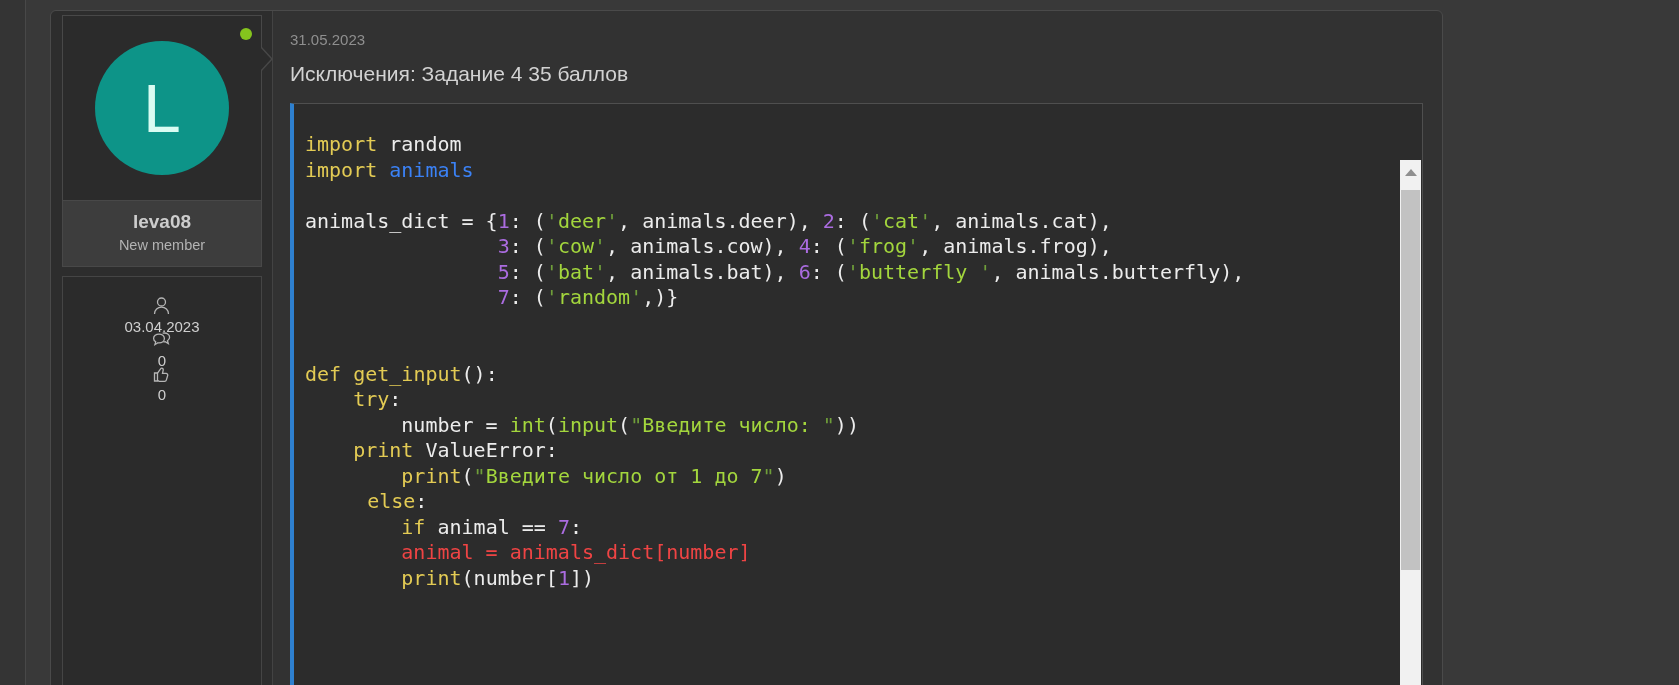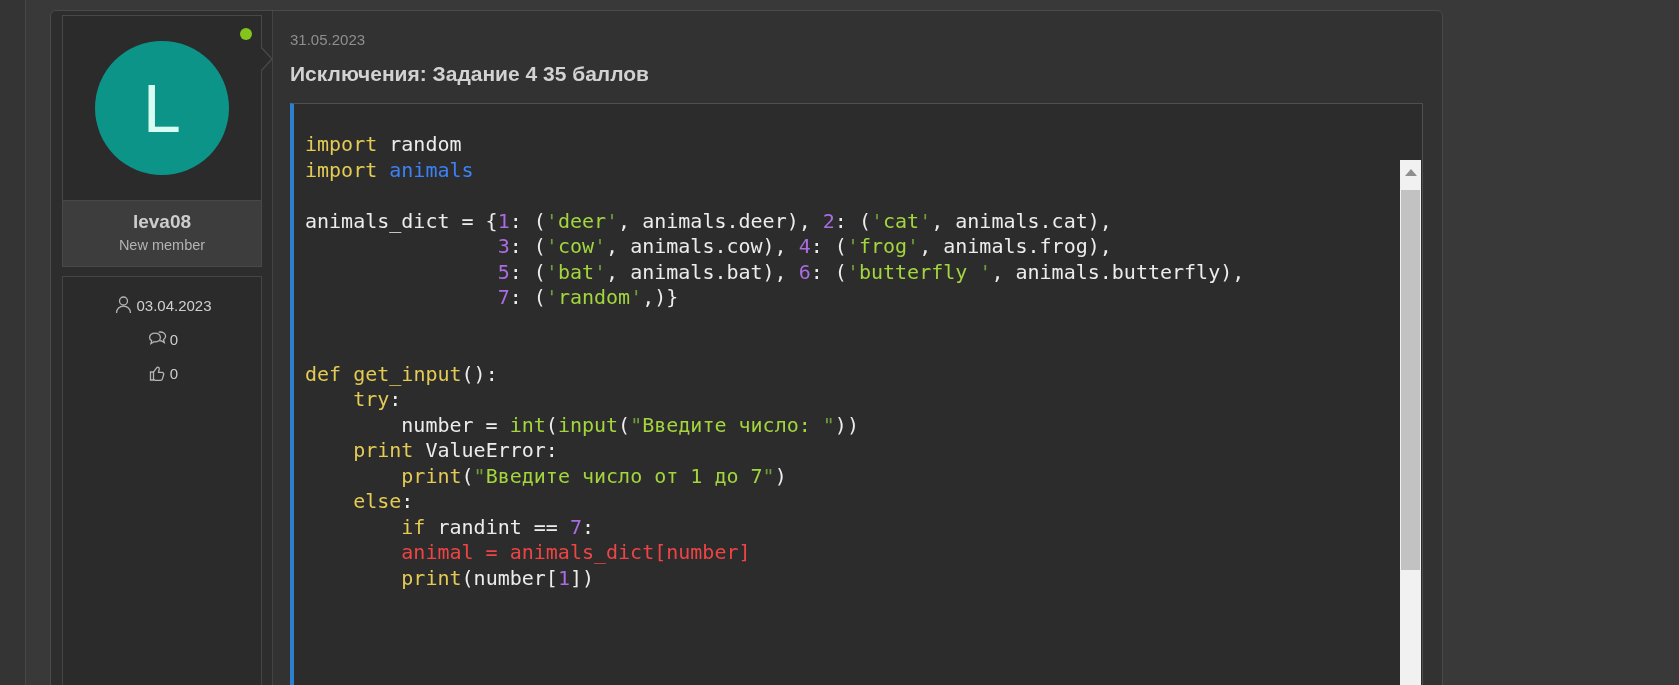--- a/index.html
+++ b/index.html
@@ -46,28 +46,28 @@
     border-top:1px solid #484848; background:#3d3d3d;
     text-align:center; padding:10px 4px 13px;
   }
   .username { font-size:19px; font-weight:bold; color:#cdcdcd; }
   .usertitle { font-size:14.5px; color:#b3b3b3; margin-top:4px; }
   .stats-block {
     margin-top:9px; border:1px solid #454545; background:#2b2b2b;
     padding:17px 14px; display:flex; flex-direction:column; gap:12px;
     height:620px;
   }
-  .stat-row { display:flex; align-items:center; justify-content:center; height:22px; }
+  .stat-row { display:flex; align-items:center; justify-content:flex-start; height:22px;flex-direction:column; }
   .stat-row .icon { width:24px; height:24px; flex:0 0 24px; }
   .stat-row .icon svg { width:24px; height:24px; stroke:#b5b5b5; fill:none; stroke-width:1.3; }
   .stat-value { font-size:15px; color:#cfcfcf; }
   
   .cell-main { flex:1 1 auto; padding:20px 18px 0 17px; }
   .post-date { font-size:15px; color:#8f8f8f; }
-  .post-title { font-size:21px; color:#d2d2d2; margin-top:14px; font-weight:700; }
+  .post-title { font-size:21px; color:#d2d2d2; margin-top:14px; font-weight:400; }
   .code-block {
     position:relative; margin-top:17px; width:1133px; height:700px;
     background:#2c2c2c; border:1px solid #4f4f4f; border-left:4px solid #2e80cf;
     overflow:hidden;
   }
   .code-header { padding:13px 14px 0 11px; }
   .code-lang { font-size:15.5px; color:#53a053; }
   .code-pre {
     margin-top:22px; padding:6px 34px 6px 11px;
     font-family:"DejaVu Sans Mono", monospace;
@@ -157,22 +157,22 @@
           <div class="code-line"><span style="color: rgb(236, 236, 236);">                </span><span style="color: rgb(171, 108, 224);">3</span><span style="color: rgb(236, 236, 236);">: (</span><span style="color: rgb(111, 158, 58);">'</span><span style="color: rgb(163, 214, 61);">cow</span><span style="color: rgb(111, 158, 58);">'</span><span style="color: rgb(236, 236, 236);">, animals.cow), </span><span style="color: rgb(171, 108, 224);">4</span><span style="color: rgb(236, 236, 236);">: (</span><span style="color: rgb(111, 158, 58);">'</span><span style="color: rgb(163, 214, 61);">frog</span><span style="color: rgb(111, 158, 58);">'</span><span style="color: rgb(236, 236, 236);">, animals.frog),</span></div>
           <div class="code-line"><span style="color: rgb(236, 236, 236);">                </span><span style="color: rgb(171, 108, 224);">5</span><span style="color: rgb(236, 236, 236);">: (</span><span style="color: rgb(111, 158, 58);">'</span><span style="color: rgb(163, 214, 61);">bat</span><span style="color: rgb(111, 158, 58);">'</span><span style="color: rgb(236, 236, 236);">, animals.bat), </span><span style="color: rgb(171, 108, 224);">6</span><span style="color: rgb(236, 236, 236);">: (</span><span style="color: rgb(111, 158, 58);">'</span><span style="color: rgb(163, 214, 61);">butterfly </span><span style="color: rgb(111, 158, 58);">'</span><span style="color: rgb(236, 236, 236);">, animals.butterfly),</span></div>
           <div class="code-line"><span style="color: rgb(236, 236, 236);">                </span><span style="color: rgb(171, 108, 224);">7</span><span style="color: rgb(236, 236, 236);">: (</span><span style="color: rgb(111, 158, 58);">'</span><span style="color: rgb(163, 214, 61);">random</span><span style="color: rgb(111, 158, 58);">'</span><span style="color: rgb(236, 236, 236);">,)}</span></div>
           <div class="code-line"></div>
           <div class="code-line"></div>
           <div class="code-line"><span style="color: rgb(227, 203, 84);">def</span><span style="color: rgb(236, 236, 236);"> </span><span style="color: rgb(227, 203, 84);">get_input</span><span style="color: rgb(236, 236, 236);">():</span></div>
           <div class="code-line"><span style="color: rgb(236, 236, 236);">    </span><span style="color: rgb(227, 203, 84);">try</span><span style="color: rgb(236, 236, 236);">:</span></div>
           <div class="code-line"><span style="color: rgb(236, 236, 236);">        number = </span><span style="color: rgb(163, 214, 61);">int</span><span style="color: rgb(236, 236, 236);">(</span><span style="color: rgb(163, 214, 61);">input</span><span style="color: rgb(236, 236, 236);">(</span><span style="color: rgb(111, 158, 58);">"</span><span style="color: rgb(163, 214, 61);">Введите число: </span><span style="color: rgb(111, 158, 58);">"</span><span style="color: rgb(236, 236, 236);">))</span></div>
           <div class="code-line"><span style="color: rgb(236, 236, 236);">    </span><span style="color: rgb(227, 203, 84);">print</span><span style="color: rgb(236, 236, 236);"> ValueError:</span></div>
           <div class="code-line"><span style="color: rgb(236, 236, 236);">        </span><span style="color: rgb(227, 203, 84);">print</span><span style="color: rgb(236, 236, 236);">(</span><span style="color: rgb(111, 158, 58);">"</span><span style="color: rgb(163, 214, 61);">Введите число от 1 до 7</span><span style="color: rgb(111, 158, 58);">"</span><span style="color: rgb(236, 236, 236);">)</span></div>
-          <div class="code-line"><span style="color: rgb(236, 236, 236);">    </span><span style="color: rgb(227, 203, 84);">else</span><span style="color: rgb(236, 236, 236);">:</span></div>
-          <div class="code-line"><span style="color: rgb(236, 236, 236);">        </span><span style="color: rgb(227, 203, 84);">if</span><span style="color: rgb(236, 236, 236);"> randint == </span><span style="color: rgb(171, 108, 224);">7</span><span style="color: rgb(236, 236, 236);">:</span></div>
+          <div class="code-line"><span style="color: rgb(236, 236, 236);">    </span><span style="color: rgb(227, 203, 84); margin-left: 14px;">else</span><span style="color: rgb(236, 236, 236);">:</span></div>
+          <div class="code-line"><span style="color: rgb(236, 236, 236);">        </span><span style="color: rgb(227, 203, 84);">if</span><span style="color: rgb(236, 236, 236);"> animal == </span><span style="color: rgb(171, 108, 224);">7</span><span style="color: rgb(236, 236, 236);">:</span></div>
           <div class="code-line"><span style="color: #ef4444;">        animal = animals_dict[number]</span></div>
           <div class="code-line"><span style="color: rgb(236, 236, 236);">        </span><span style="color: rgb(227, 203, 84);">print</span><span style="color: rgb(236, 236, 236);">(number[</span><span style="color: rgb(171, 108, 224);">1</span><span style="color: rgb(236, 236, 236);">])</span></div>
         </div>
 
       <div class="scrollbar">
         <div class="sb-btn">
           <div class="sb-arrow-up"></div>
         </div>
         <div class="sb-thumb"></div>
       </div>

